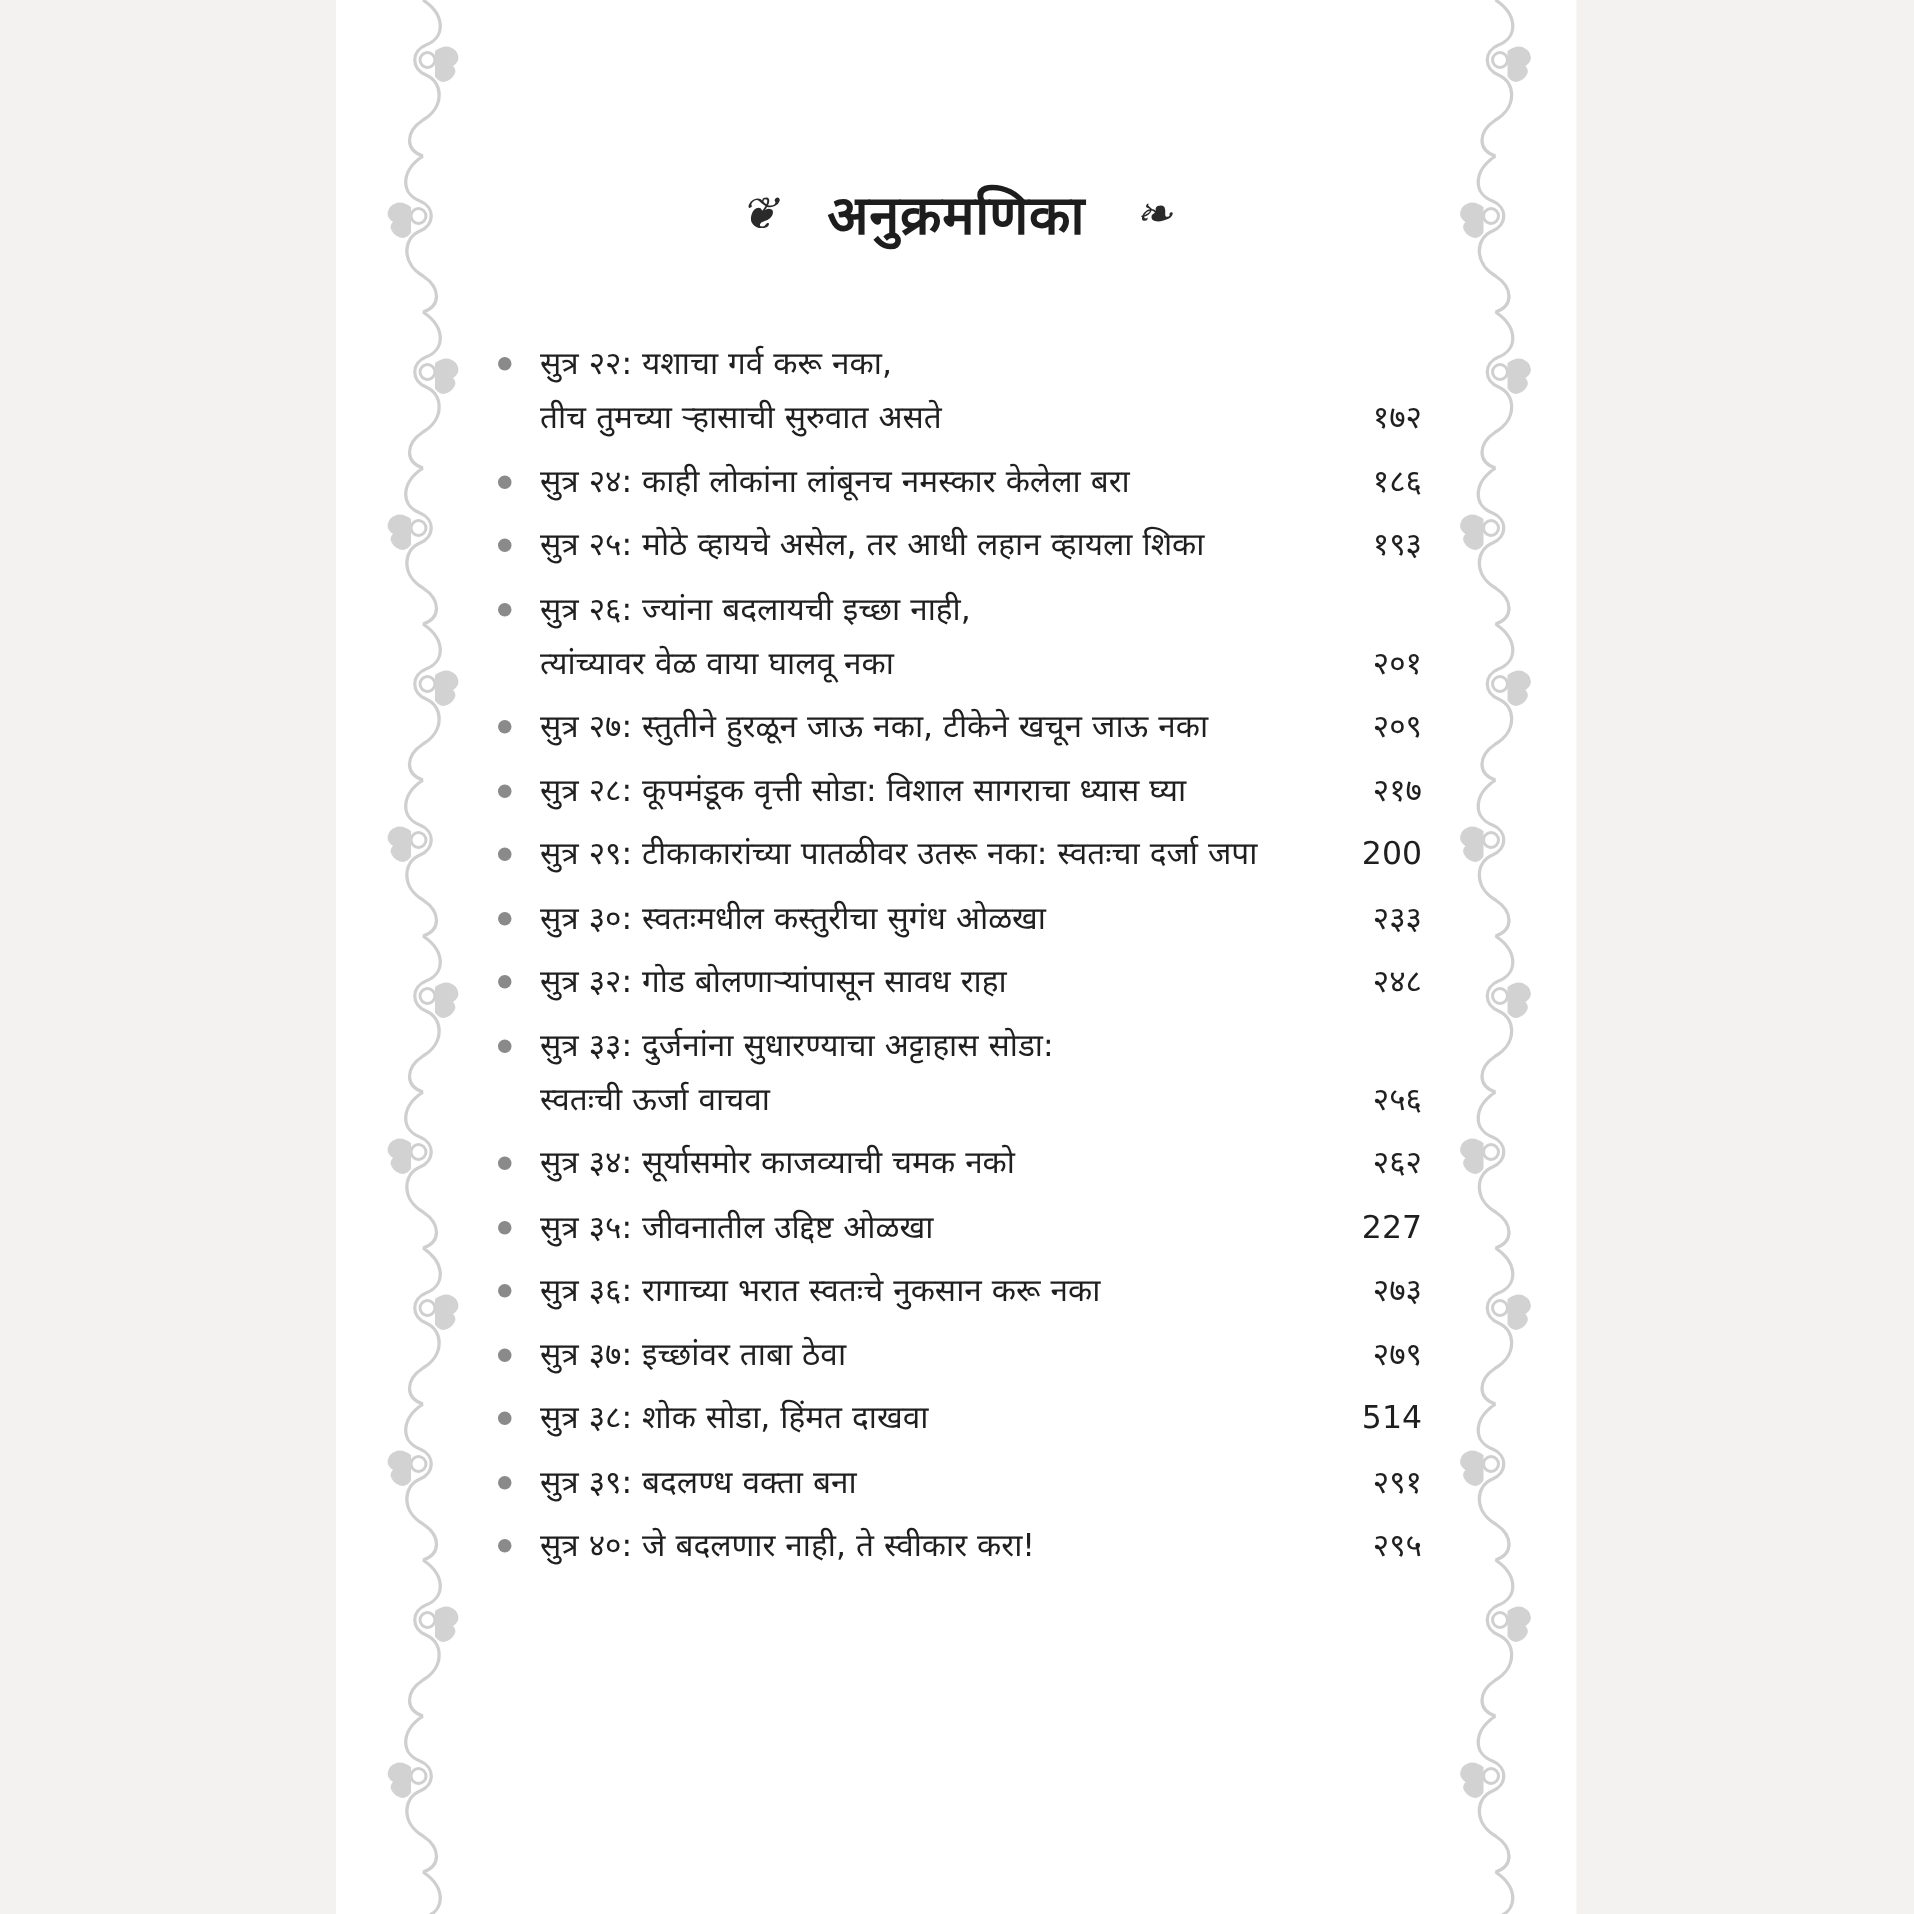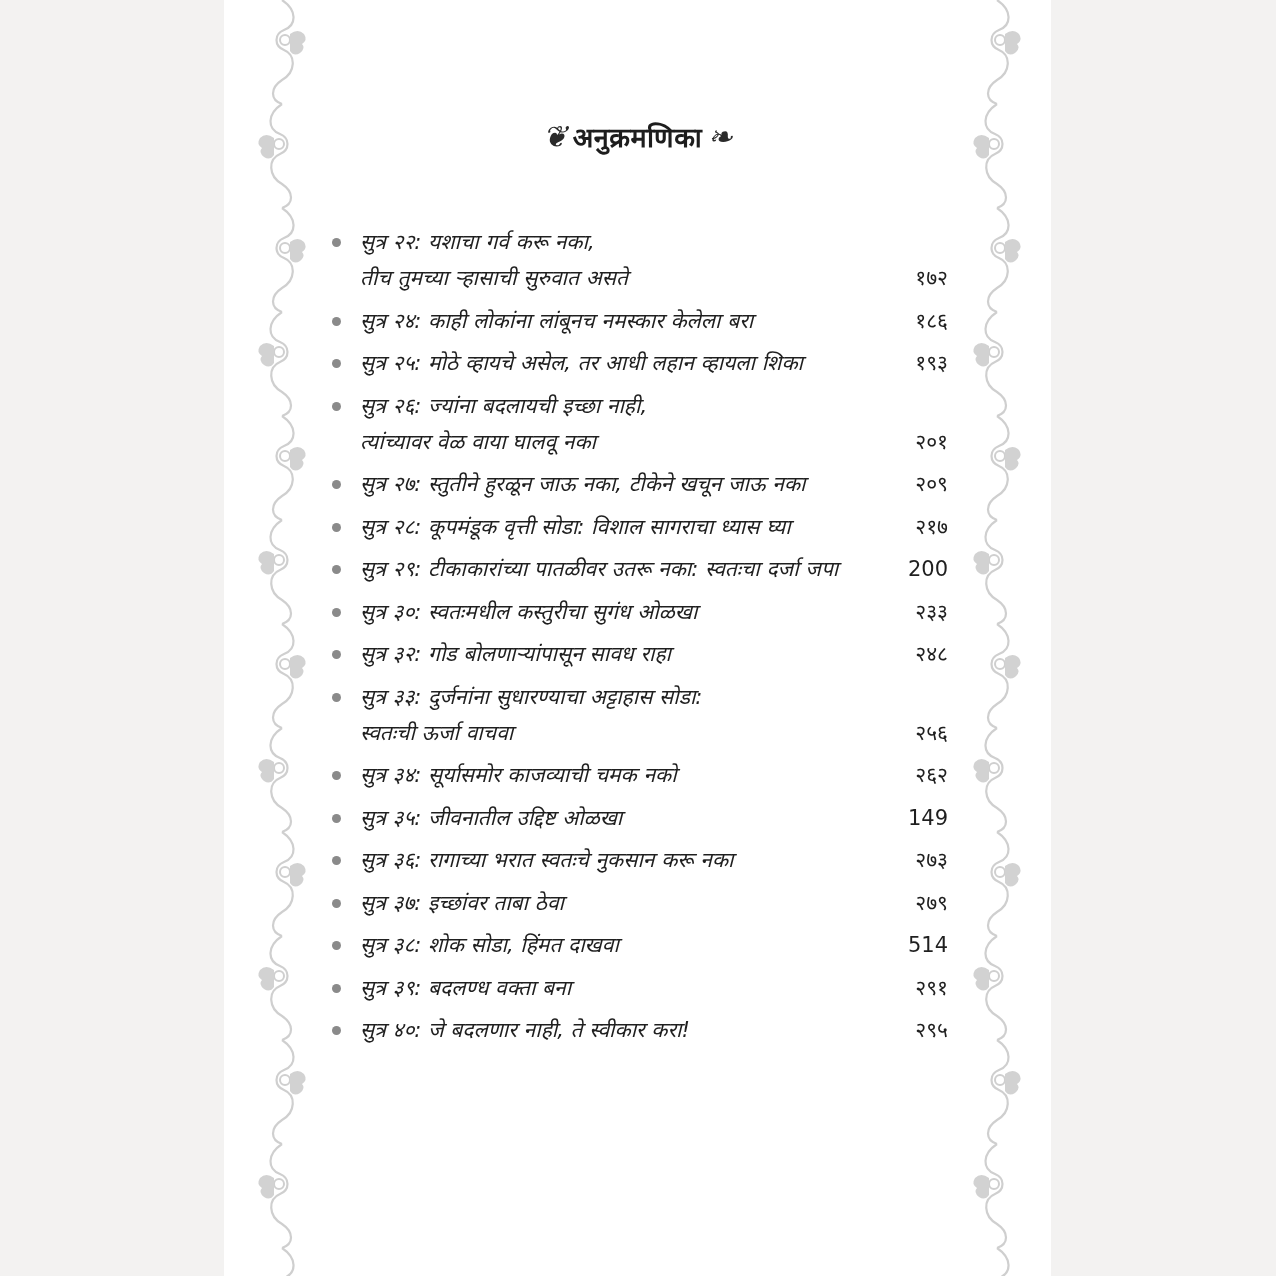--- a/index.html
+++ b/index.html
@@ -21,37 +21,37 @@
   .border.right { left:743px; }
   .title-wrap {
     position:absolute; left:0; width:827px; top:118px;
     text-align:center; color:#1d1d1d;
   }
   .title-wrap .orn {
     font-size:30px; color:#2a2a2a; vertical-align:middle;
     font-family:"DejaVu Serif", serif; font-style:italic;
   }
   .title-wrap .title {
-    font-size:27px; font-weight:bold; vertical-align:middle;
-    margin:0 0; letter-spacing:0.5px;
+    font-size:36px; font-weight:bold; vertical-align:middle;
+    margin:0 28px; letter-spacing:0.5px;
   }
   .toc {
     position:absolute; left:104px; top:224px; width:620px;
     list-style:none; margin:0; padding:0;
   }
   .toc li {
     position:relative; padding-left:32px;
     font-size:21px; line-height:36px; color:#1f1f1f;
     margin-bottom:6.5px;
   }
   .toc li .bullet {
     position:absolute; left:4px; top:14px;
     width:9px; height:9px; border-radius:50%; background:#8a8a8a;
   }
-  .toc li .line { display:block; white-space:nowrap;font-style:italic; }
+  .toc li .line { display:block; white-space:nowrap; }
   .toc li .pg {
     position:absolute; right:0; bottom:0;
     line-height:36px;
   }
 </style>
 </head>
 <body>
 
 <div class="page">
 
@@ -259,21 +259,21 @@
         <span class="pg">२५६</span>
       </li>
       <li>
         <span class="bullet"></span>
         <span class="line">सुत्र ३४: सूर्यासमोर काजव्याची चमक नको</span>
         <span class="pg">२६२</span>
       </li>
       <li>
         <span class="bullet"></span>
         <span class="line">सुत्र ३५: जीवनातील उद्दिष्ट ओळखा</span>
-        <span class="pg">149</span>
+        <span class="pg">227</span>
       </li>
       <li>
         <span class="bullet"></span>
         <span class="line">सुत्र ३६: रागाच्या भरात स्वतःचे नुकसान करू नका</span>
         <span class="pg">२७३</span>
       </li>
       <li>
         <span class="bullet"></span>
         <span class="line">सुत्र ३७: इच्छांवर ताबा ठेवा</span>
         <span class="pg">२७९</span>

